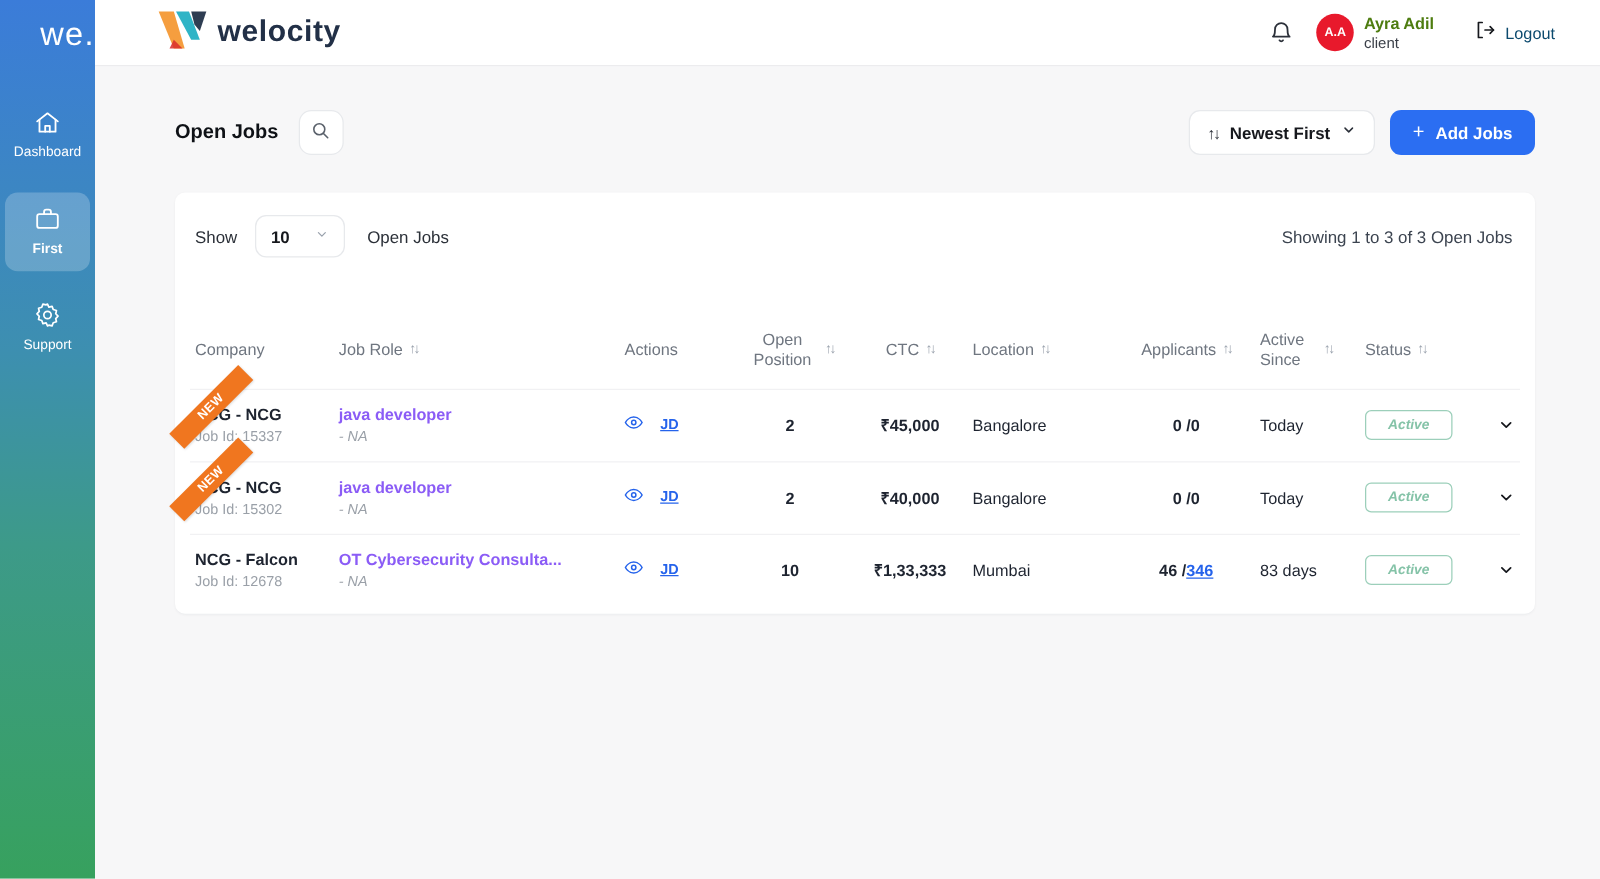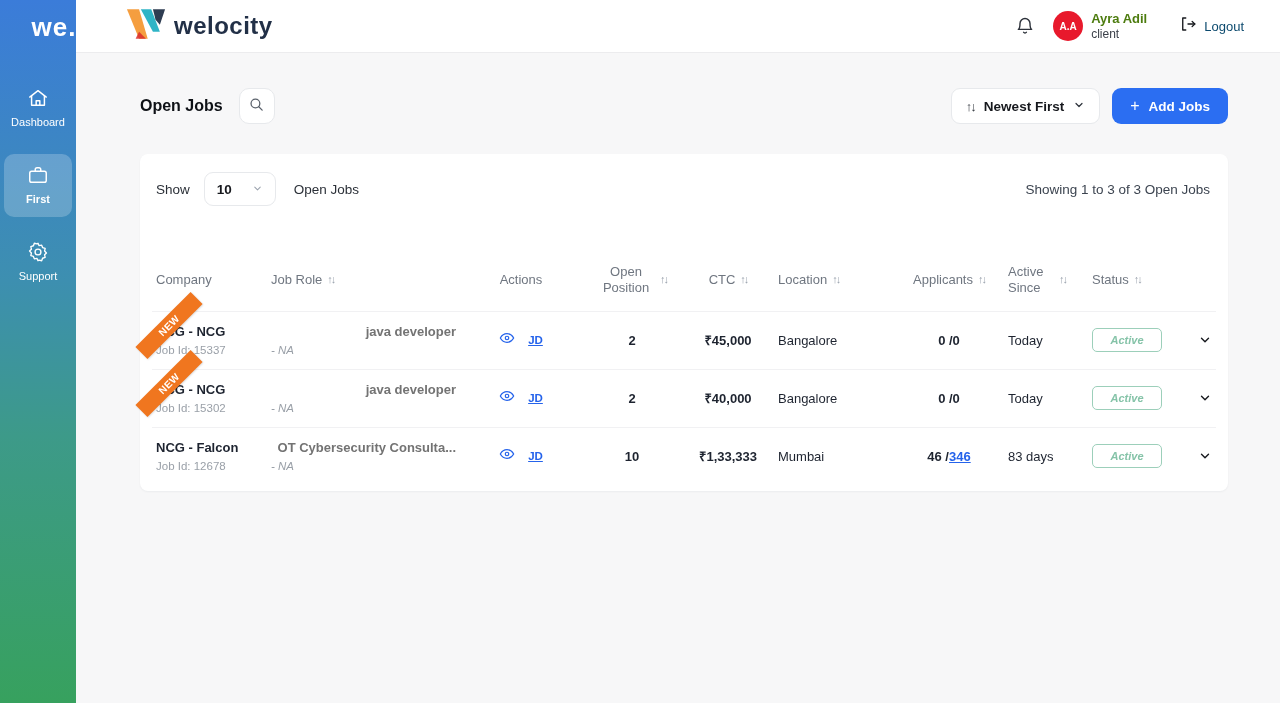--- a/index.html
+++ b/index.html
@@ -5,21 +5,21 @@
   * { margin:0; padding:0; box-sizing:border-box; }
   html,body { width:1280px; height:703px; overflow:hidden; font-family:"Liberation Sans", sans-serif; background:#f7f7f8; }
   .app { display:flex; width:1280px; height:703px; }
 
   
   .sidebar {
     width:76px; height:703px; flex:0 0 76px;
     background:linear-gradient(180deg,#3b7cd9 0%,#3d8fb0 40%,#3d9a89 62%,#37a15e 100%);
     color:#fff; display:flex; flex-direction:column; align-items:center;
   }
-  .side-logo { font-size:26px; font-weight:700; letter-spacing:1px; margin-top:12px; margin-bottom:34px;margin-left:32px; }
+  .side-logo { font-size:26px; font-weight:400; letter-spacing:1px; margin-top:12px; margin-bottom:34px;margin-left:32px; }
   .nav-item { width:68px; padding:10px 2px; margin-bottom:14px; display:flex; flex-direction:column; align-items:center; gap:6px; border-radius:10px; cursor:pointer; }
   .nav-item.active { background:rgba(255,255,255,0.22); }
   .nav-item .nav-label { font-size:11px; color:#fff; text-align:center; line-height:1.35; }
   .nav-icon svg { display:block; }
 
   
   .main { flex:1; display:flex; flex-direction:column; }
 
   
   .topbar { height:53px; background:#fff; border-bottom:1px solid #ececee; display:flex; align-items:center; padding:0 38px 0 44px; }
@@ -58,21 +58,21 @@
   .thead { margin-top:48px; padding:10px 4px 14px 4px; color:#6f7680; font-size:13px; }
   .th { display:flex; align-items:center; gap:5px; line-height:1.25; }
   .th.c { justify-content:center; text-align:center; }
   .sort-ic { color:#9aa2ad; font-size:11px; letter-spacing:-2px; white-space:nowrap; }
   .th .wrapcell { max-width:58px; text-align:center; }
   .th .wrapcell-l { max-width:46px; text-align:left; }
 
   .trow { border-top:1px solid #f1f1f3; padding:11px 4px; position:relative; min-height:58px; }
   .cell-company .name { font-size:13px; font-weight:700; color:#1e2430; }
   .cell-company .sub, .cell-role .sub { font-size:11.5px; color:#9aa0a8; margin-top:5px; }
-  .cell-role .role { font-size:13px; font-weight:700; color:#737373;text-align:right; }
+  .cell-role .role { font-size:13px; font-weight:700; color:#8b5cf6; }
   .cell-role .sub { font-style:italic; }
   .cell-actions { display:flex; align-items:center; justify-content:center; gap:6px; }
   .jd-link { font-size:11.5px; font-weight:700; color:#2563eb; text-decoration:underline; cursor:pointer;margin-left:7px; }
   .num { text-align:center; font-size:13px; font-weight:700; color:#1e2430; }
   .loc { font-size:13px; color:#1e2430; }
   .apps { text-align:center; font-size:13px; font-weight:700; color:#1e2430; }
   .apps .total-link { color:#2563eb; text-decoration:underline; cursor:pointer; }
   .since { font-size:13px; color:#1e2430; }
   .status-badge { display:inline-block; min-width:70px; text-align:center; border:1px solid #9ccfba; color:#85c3a8; font-size:11px; font-weight:700; font-style:italic; padding:5px 12px; border-radius:5px; background:#fff; }
   .row-chevron { display:flex; justify-content:center; cursor:pointer; }

